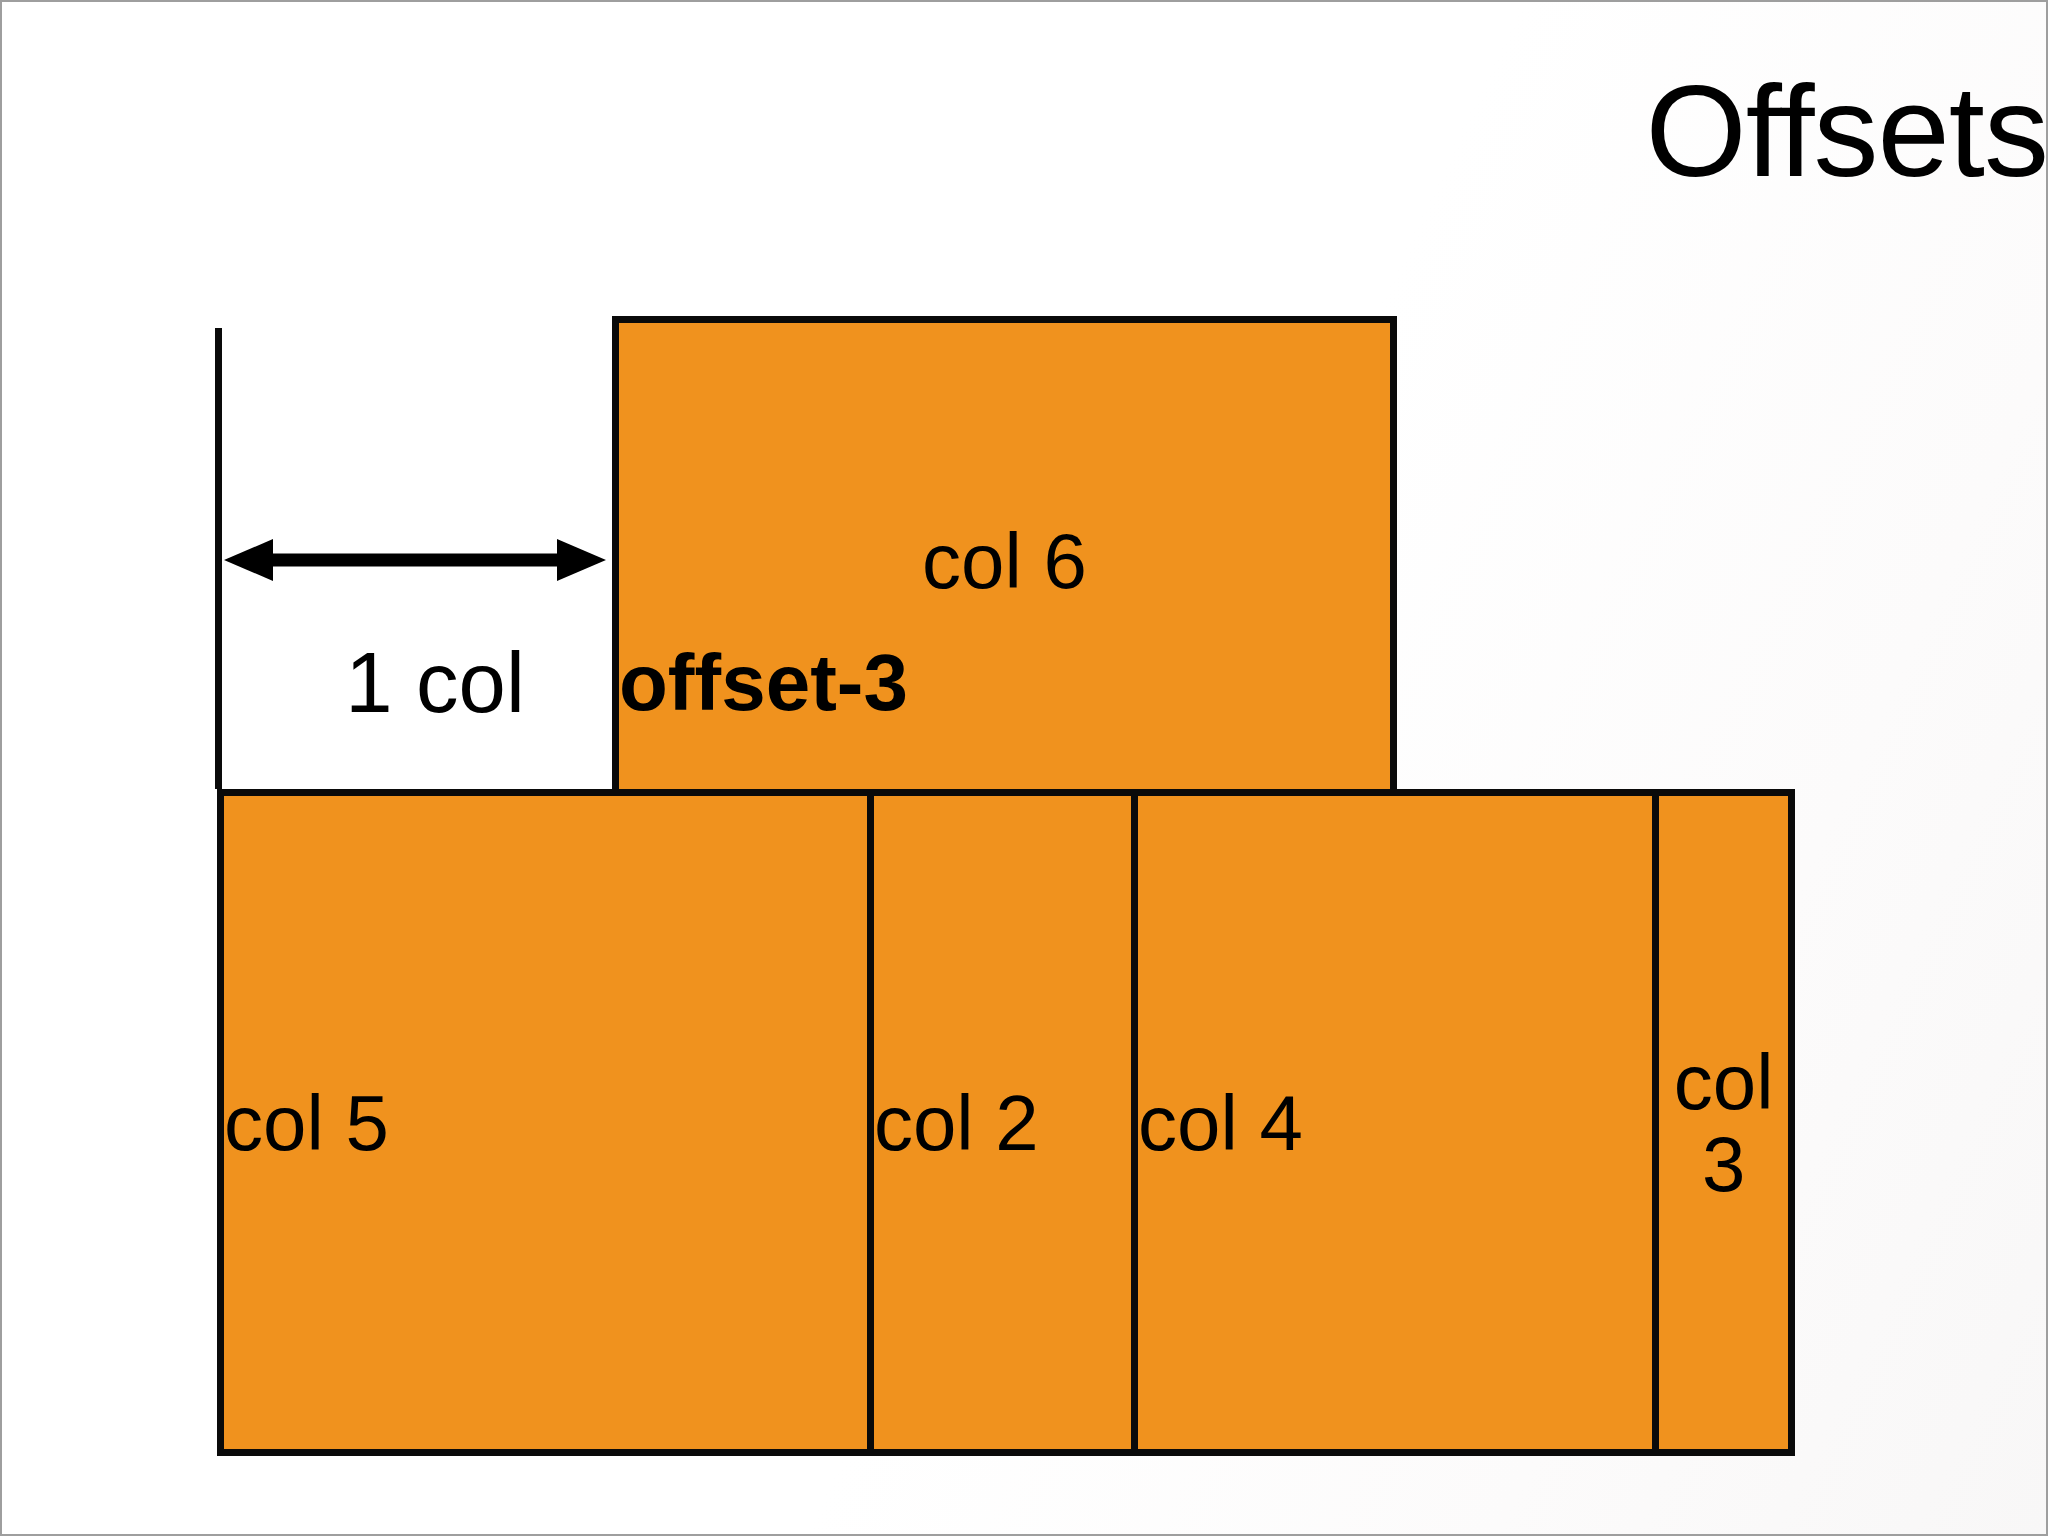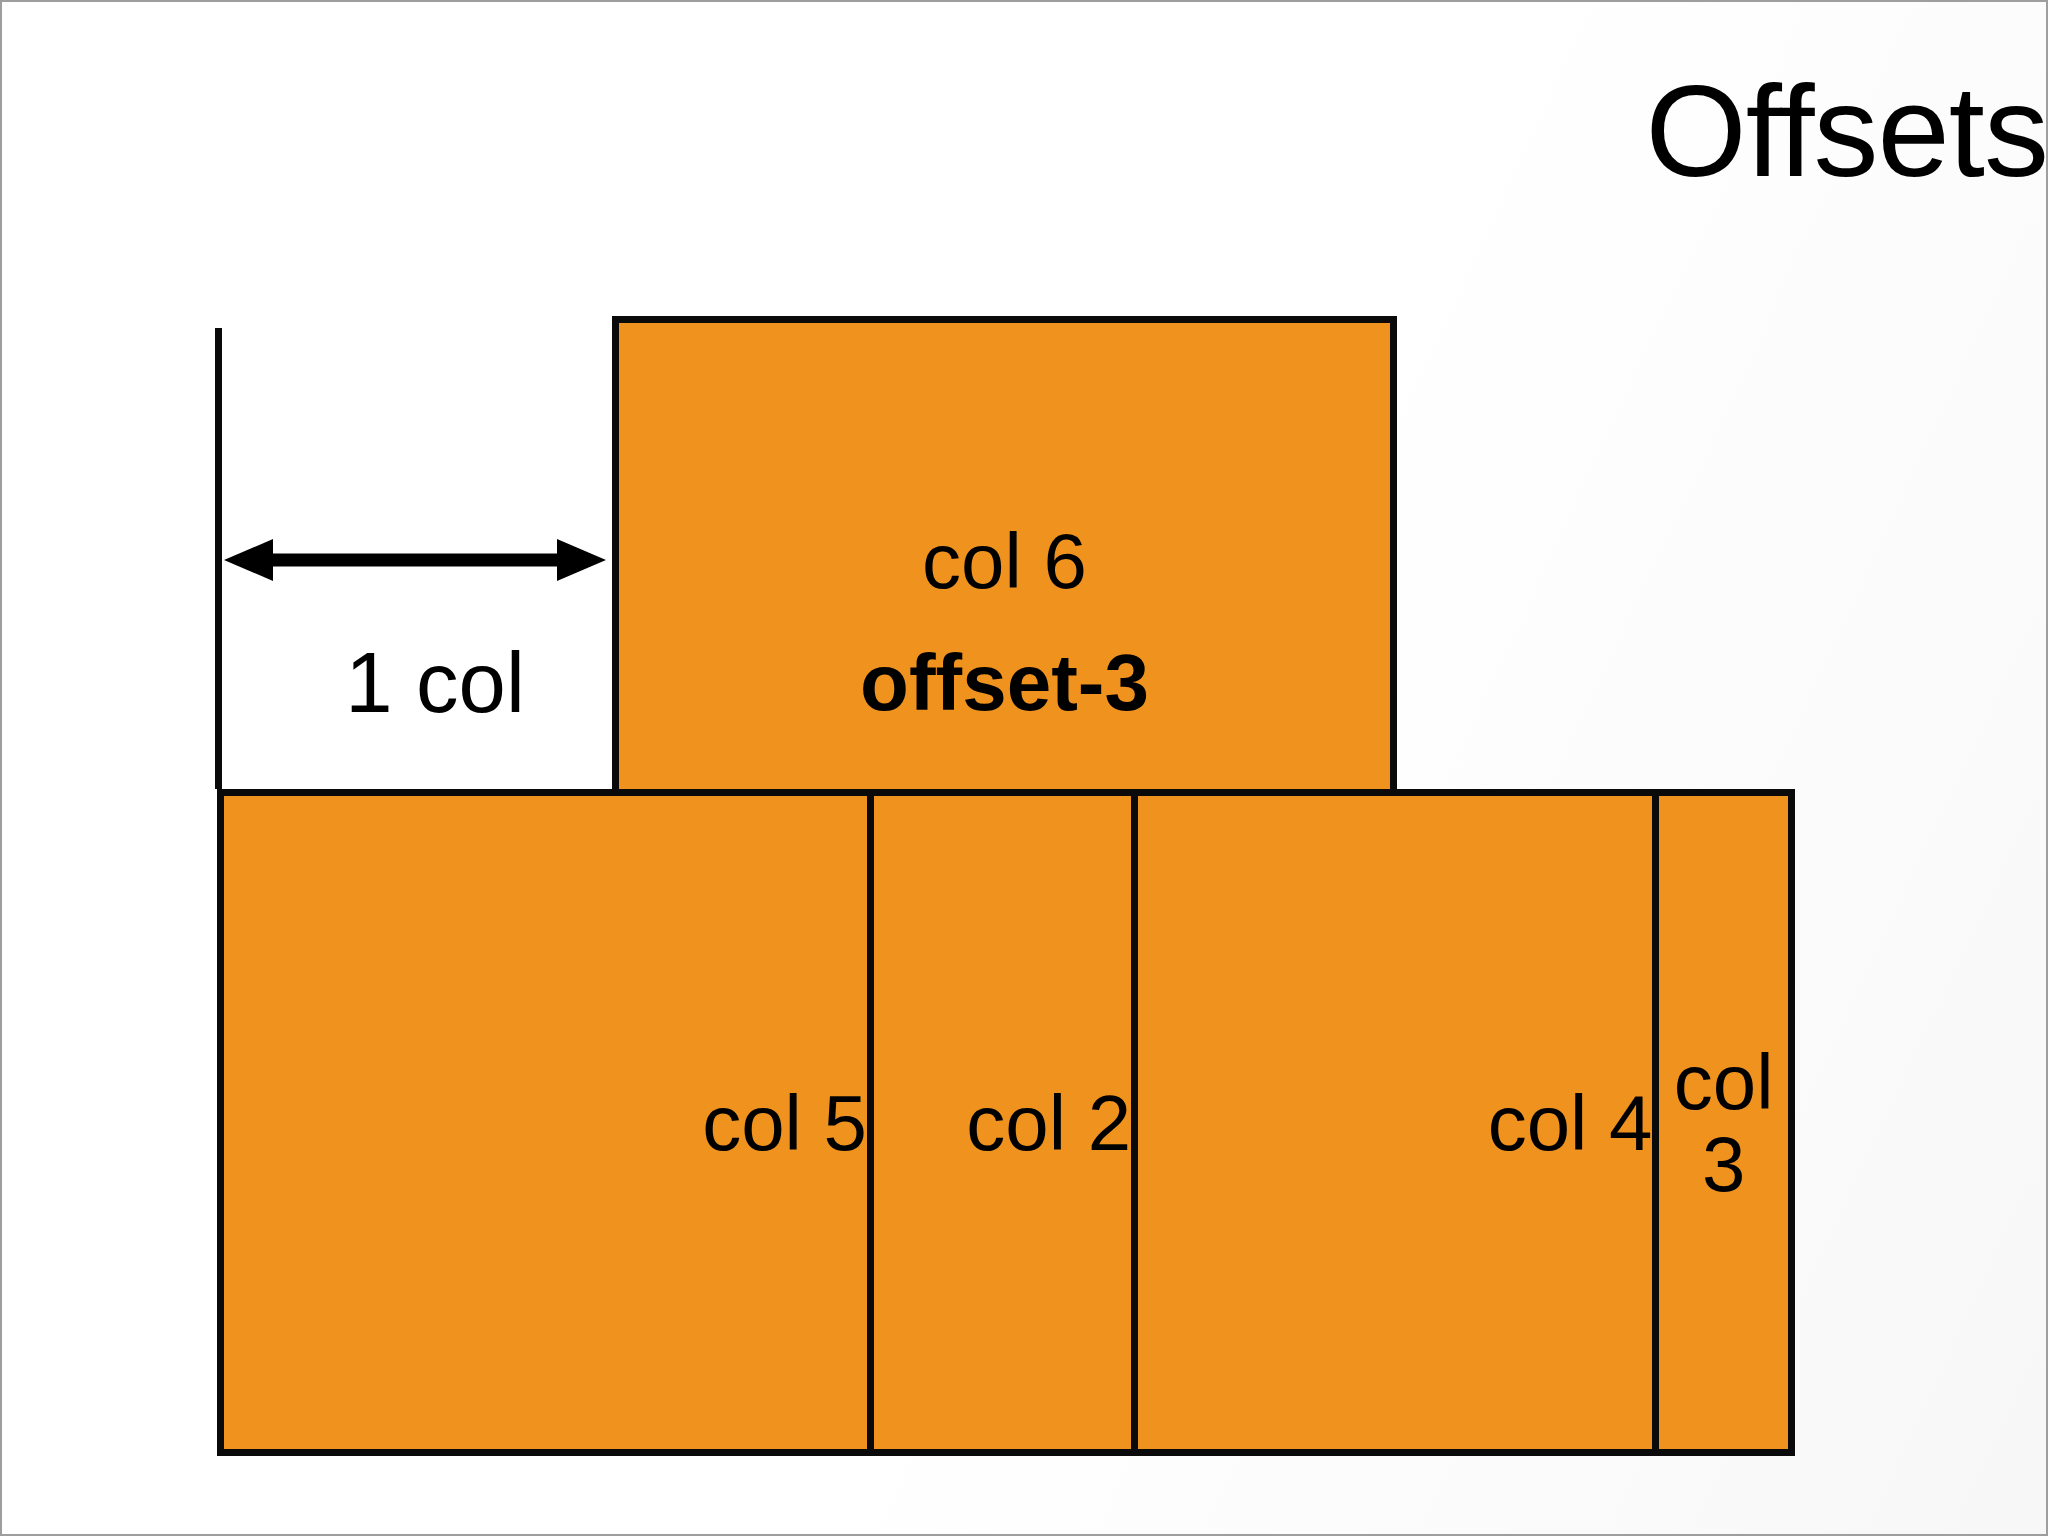--- a/index.html
+++ b/index.html
@@ -68,41 +68,41 @@
     left: 0; right: 0;
     top: 199px;
     text-align: center;
     font-size: 78px;
     line-height: 78px;
   }
   .offset-box .line2 {
     position: absolute;
     left: 0; right: 0;
     top: 320px;
-    text-align: center;
+    text-align: left;
     font-size: 80px;
     line-height: 80px;
     font-weight: 700;
   }
   .row {
     position: absolute;
     left: 217px;
     top: 789px;
     width: 1578px;
     height: 667px;
     box-sizing: border-box;
     border: 7px solid var(--border, #000);
     display: flex;
     align-items: stretch;
   }
   .cell {
     background: var(--orange, #F0921E);
     display: flex;
     align-items: center;
-    justify-content: flex-end;
+    justify-content: flex-start;
     text-align: center;
     font-size: 78px;
     line-height: 82px;
     flex-basis: 0;
     min-width: 0;
   }
   .cell + .cell { border-left: 7px solid var(--border, #000); }
   .cell.span5 { flex-grow: 5; }
   .cell.span2 { flex-grow: 2; }
   .cell.span4 { flex-grow: 4; }

